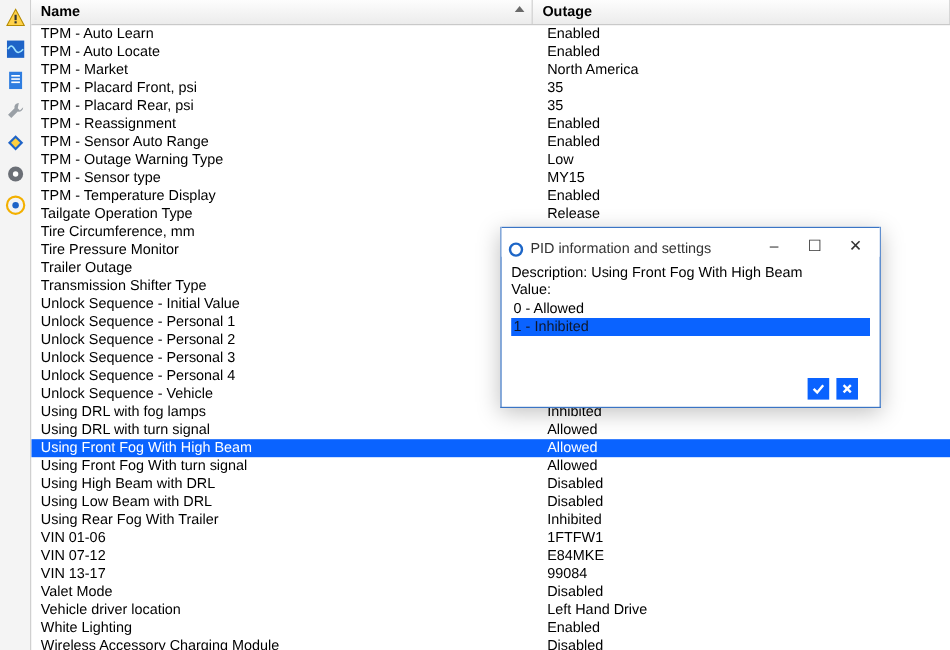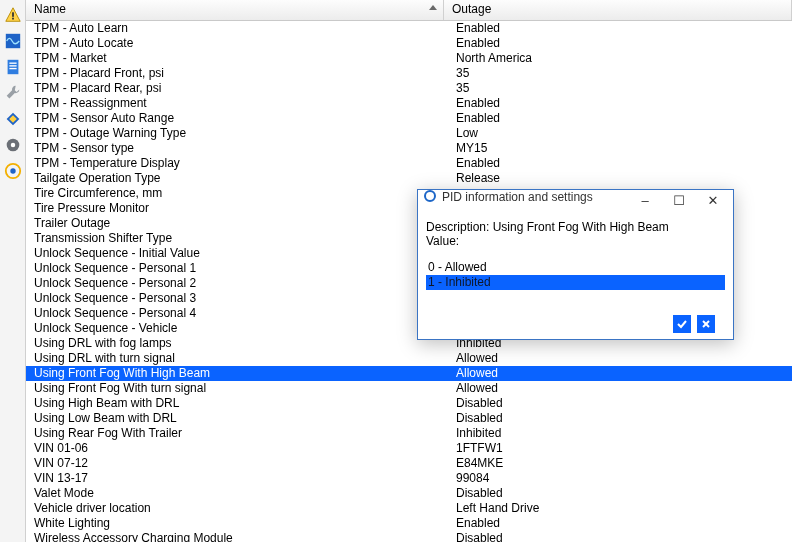--- a/index.html
+++ b/index.html
@@ -3,39 +3,39 @@
 <meta charset="utf-8">
 <style>
   html,body{margin:0;padding:0;font-family:"Segoe UI",Tahoma,Arial,sans-serif;font-size:12px;color:#000;background:#fff;overflow:hidden}
   .app{position:relative;width:792px;height:542px;overflow:hidden;background:#fff}
   
   .toolbar{position:absolute;left:0;top:0;width:26px;height:542px;background:#f4f4f4;border-right:1px solid #d0d0d0;display:flex;flex-direction:column;align-items:center;gap:4px;padding-top:4px;box-sizing:border-box}
   .tool{width:22px;height:22px;display:flex;align-items:center;justify-content:center;border-radius:2px}
   .tool svg{width:18px;height:18px}
   
   .grid{position:absolute;left:26px;top:0;right:0;height:542px;overflow:hidden}
-  .hdr{display:flex;height:20px;background:linear-gradient(#fdfdfd,#ececec);border-bottom:1px solid #c9c9c9;font-weight:400}
+  .hdr{display:flex;height:20px;background:linear-gradient(#fdfdfd,#ececec);border-bottom:1px solid #c9c9c9;font-weight:700}
   .hdr .col{padding:2px 8px;box-sizing:border-box;border-right:1px solid #d0d0d0;position:relative}
   .col-name{width:418px}
   .col-val{flex:1}
   .sortglyph{position:absolute;right:6px;top:5px;width:0;height:0;border-left:4px solid transparent;border-right:4px solid transparent;border-bottom:5px solid #6a6a6a}
   .rows{height:calc(100% - 20px);overflow:hidden}
   .row{display:flex;height:15px;line-height:15px;cursor:default}
   .row.sel{background:#0a63ff;color:#fff}
   .row .c1{width:418px;padding-left:8px;white-space:nowrap;overflow:hidden;text-overflow:clip}
   .row .c2{flex:1;padding-left:4px;white-space:nowrap;overflow:hidden}
   
   .dlg{position:absolute;left:417px;top:189px;width:315px;height:150px;background:#fff;border:1px solid #3a74c4;border-top:none;box-shadow:0 4px 18px rgba(0,0,0,.25);font-size:12px}
-  .titlebar{height:24px;background:#fff;border-top:1px solid #3a74c4;display:flex;align-items:flex-start;padding:0 6px;gap:6px}
+  .titlebar{height:24px;background:#fff;border-top:1px solid #3a74c4;display:flex;align-items:flex-end;padding:0 6px;gap:6px}
   .titlebar .ico{width:12px;height:12px;border-radius:50%;border:2px solid #1d66c7;box-sizing:border-box}
   .titlebar .ttl{flex:1;color:#333}
   .titlebar .winbtn{width:28px;height:20px;display:flex;align-items:center;justify-content:center;color:#333;font-size:13px}
   .dlgbody{padding:6px 8px 0 8px}
   .desc{}
-  .vlabel{margin-bottom:12px}
+  .vlabel{margin-bottom:2px}
   .options{border:0}
   .opt{height:15px;line-height:15px;padding-left:2px}
   .opt.sel{background:#0a63ff;color:#0f172a}
   .dlgbtns{position:absolute;right:18px;bottom:6px;display:flex;gap:6px}
   .chk{width:18px;height:18px;background:#0a63ff;display:flex;align-items:center;justify-content:center}
   .chk svg{width:12px;height:12px;stroke:#fff;stroke-width:2;fill:none}
 </style>
 </head>
 <body>
 

